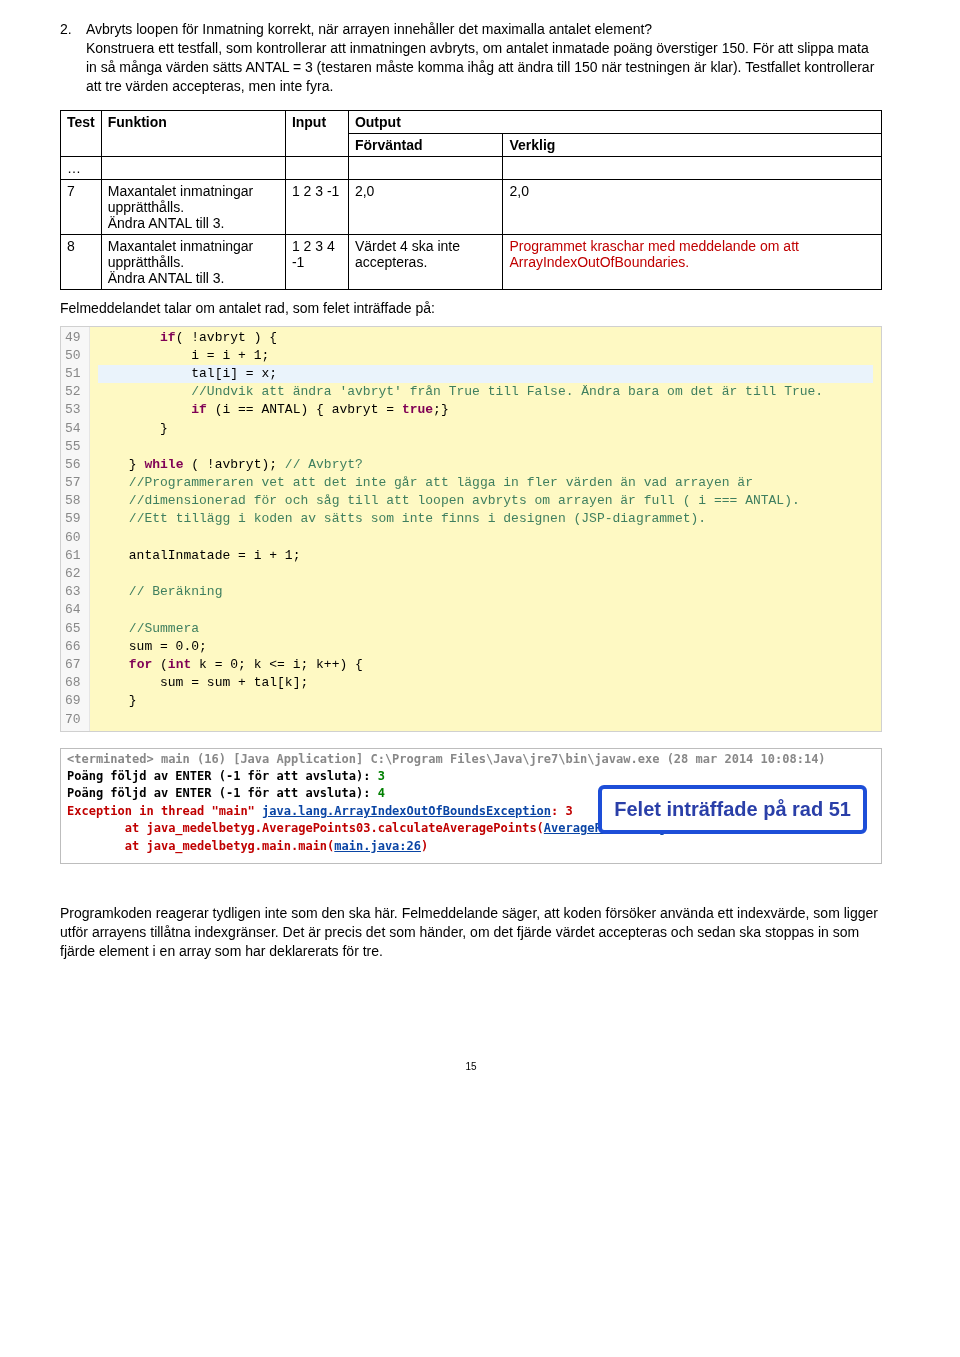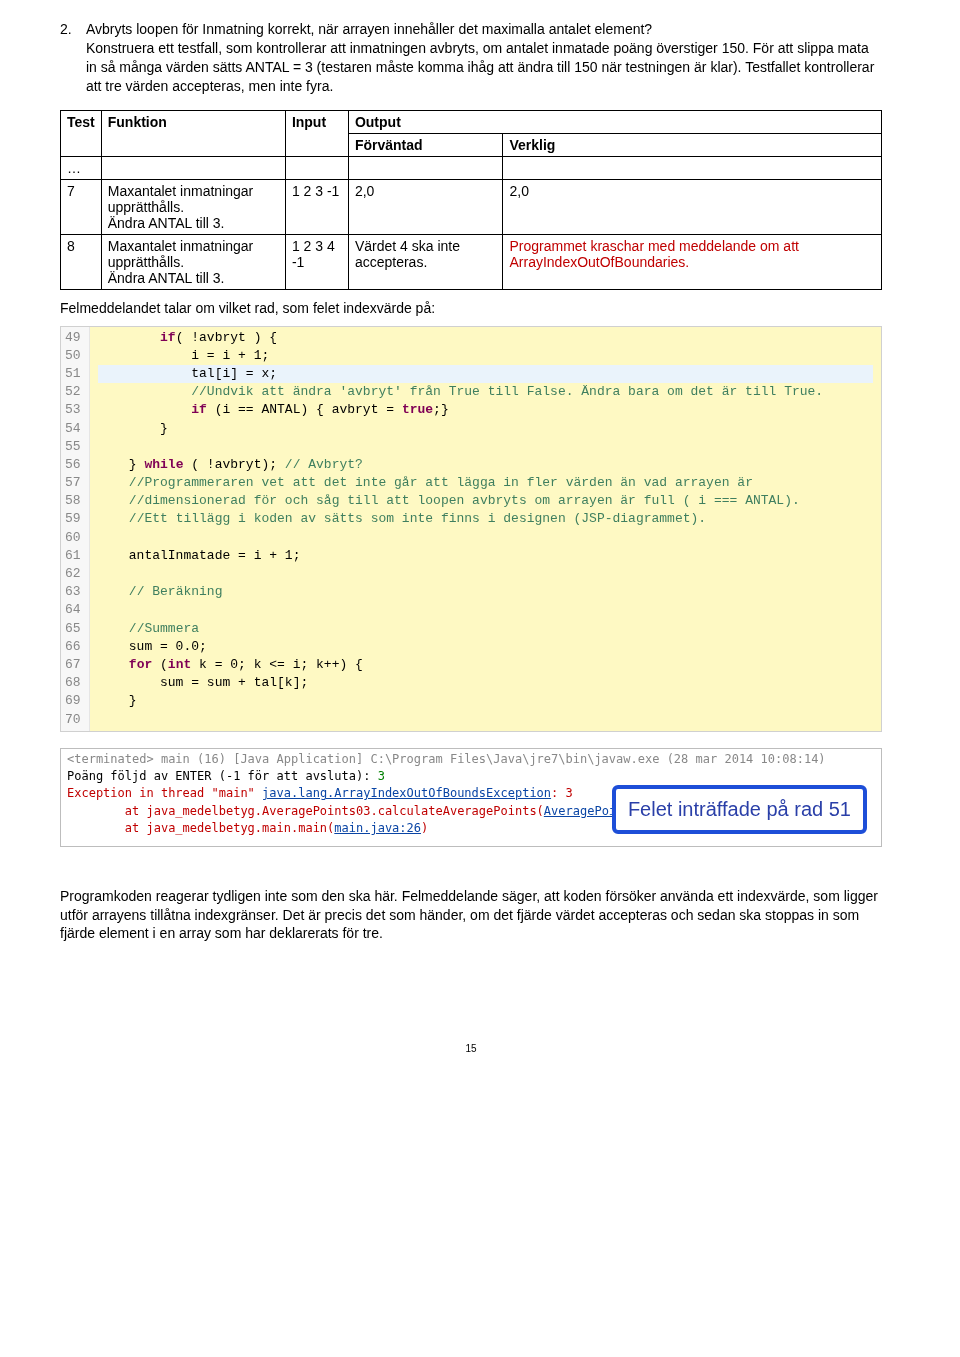--- a/index.html
+++ b/index.html
@@ -123,20 +123,21 @@
   .tb-doc::before { content: "📄"; font-size: 10px; }
   .tb-minmax::before { content: "▢"; font-size: 10px; color:#888; }
   .tb-dd::before { content: "▾"; font-size: 10px; color:#888; }
   .console-body {
     background: #fff;
     padding: 2px 6px 8px 6px;
     font-family: Consolas, monospace;
     font-size: 12px;
     line-height: 1.45;
     position: relative;
+    font-weight: bold;
   }
   .console-header {
     color: #888;
   }
   .c-in { color: #008000; }
   .c-err { color: #c00000; }
   .c-link { color: #0a45a5; text-decoration: underline; }
   .annot-box {
     position: absolute;
     right: 14px;
@@ -203,21 +204,21 @@
       <td>8</td>
       <td style="white-space:pre-line">Maxantalet inmatningar upprätthålls.
 Ändra ANTAL till 3.</td>
       <td>1 2 3 4 -1</td>
       <td>Värdet 4 ska inte accepteras.</td>
       <td class="red">Programmet kraschar med meddelande om att ArrayIndexOutOfBoundaries.</td>
     </tr>
   </tbody>
     </table>
 
-  <div class="err-para">Felmeddelandet talar om vilket rad, som felet indexvärde på:</div>
+  <div class="err-para">Felmeddelandet talar om antalet rad, som felet inträffade på:</div>
 
   <div class="code-area">
     <div class="gutter" id="gutter">49
 50
 51
 52
 53
 54
 55
 56
@@ -257,20 +258,23 @@
     }
 </div>
   </div>
 
   <div class="console-panel">
     <div class="console-body">
       <div class="console-header">&lt;terminated&gt; main (16) [Java Application] C:\Program Files\Java\jre7\bin\javaw.exe (28 mar 2014 10:08:14)</div>
       <div>
         <span>Poäng följd av ENTER (-1 för att avsluta): </span><span class="c-in">3</span>
       </div>
+      <div>
+        <span>Poäng följd av ENTER (-1 för att avsluta): </span><span class="c-in">4</span>
+      </div>
       <div class="c-err">
         <span>Exception in thread "main" </span><span class="c-link">java.lang.ArrayIndexOutOfBoundsException</span><span>: 3</span>
       </div>
       <div class="c-err">
         <span style="white-space:pre">        at java_medelbetyg.AveragePoints03.calculateAveragePoints(</span><span class="c-link">AveragePoints03.java:51</span><span>)</span>
       </div>
       <div class="c-err">
         <span style="white-space:pre">        at java_medelbetyg.main.main(</span><span class="c-link">main.java:26</span><span>)</span>
       </div>
       <div class="annot-box">Felet inträffade på rad 51</div>

